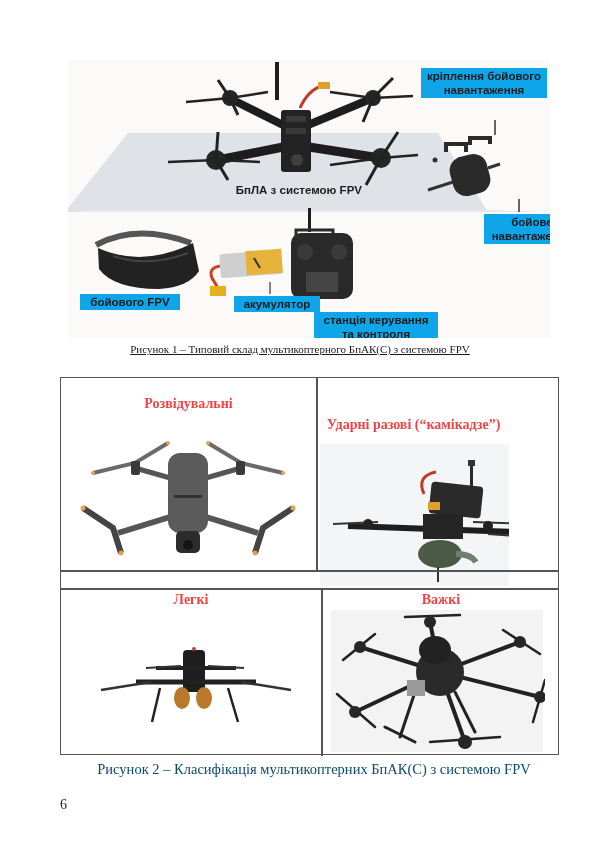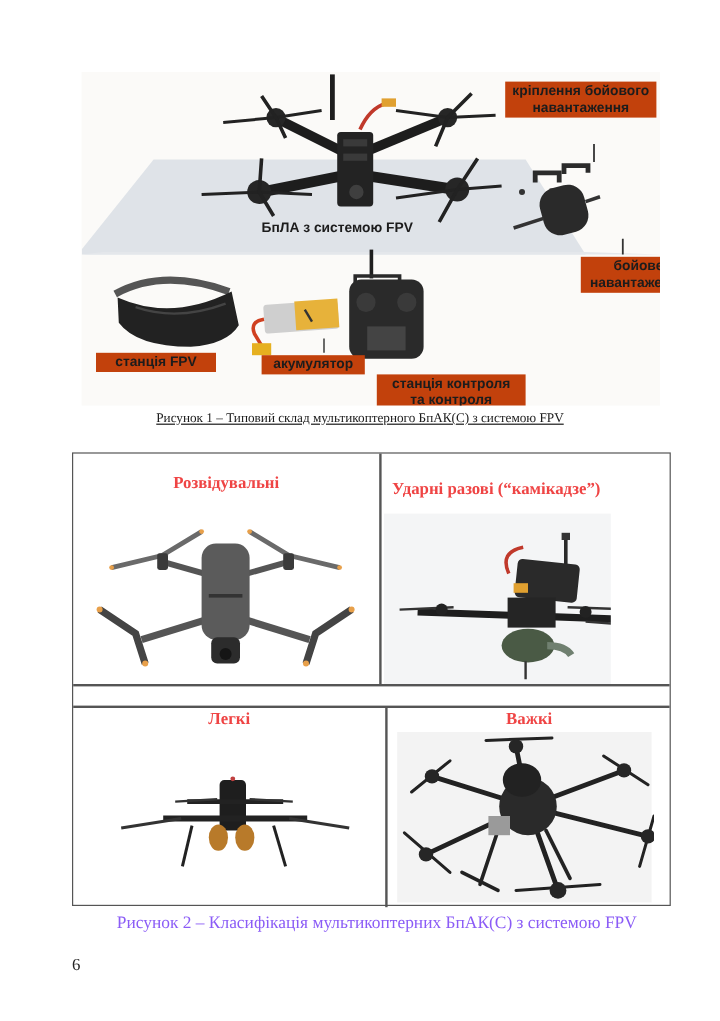--- a/index.html
+++ b/index.html
@@ -10,23 +10,23 @@
     .fig1 {
       position: absolute; left: 68px; top: 60px; width: 482px; height: 278px;
       background: #fbfaf8; overflow: hidden;
     }
     .fig1 .floor {
       position: absolute; left: 0; top: 0; width: 482px; height: 278px;
     }
     .fig1 .lbl {
       position: absolute; font-family: "Liberation Sans", sans-serif; font-weight: bold;
       font-size: 11.5px; color: #1c1c1c; text-align: center; line-height: 14px;
-      background: #c2410c; padding: 1px 4px;
-    }
-    .fig1 .lbl.onfloor { background: transparent; }
+      background: #0ea5e9; padding: 1px 4px;
+    }
+    .fig1 .lbl.onfloor { background: transparent; text-align: right; }
 
     .fig1-caption {
       position: absolute; left: 0; width: 600px; top: 343px; text-align: center;
       font-size: 11px; color: #1a1a1a; text-decoration: underline;
     }
 
     
     .tbl {
       position: absolute; left: 60px; top: 377px; width: 499px; height: 378px;
       border: 1.5px solid #555;
@@ -39,21 +39,21 @@
     .vline { position: absolute; width: 1.5px; background: #555; }
     .hline { position: absolute; height: 1.5px; background: #555; left: 0; right: 0; }
     .span-row {
       position: absolute; left: 0; right: 0; text-align: center; font-weight: bold;
       font-size: 14px; line-height: 17px;
     }
     .photo-bg { position: absolute; }
 
     .fig2-caption {
       position: absolute; left: 0; width: 600px; top: 761px; text-align: center;
-      font-size: 14.5px; color: #8b5cf6; padding-left: 28px;
+      font-size: 14.5px; color: #0c4a6e; padding-left: 28px;
     }
     .page-num {
       position: absolute; left: 60px; top: 797px; font-size: 14px; color: #222;
     }
   </style>
 </head>
 <body>
 
 <div class="fig1">
   <svg class="floor" viewBox="0 0 482 278">
@@ -136,26 +136,26 @@
   <div class="lbl" style="left:353px; top:8px; width:126px;">
     <div>кріплення бойового</div>
     <div>навантаження</div>
   </div>
 
   <div class="lbl" style="left:383px; top:154px; width:96px;margin-left:33px;">
     <div>бойове</div>
     <div>навантаження</div>
   </div>
 
-  <div class="lbl" style="left:12px; top:234px; width:100px;">станція FPV</div>
-
-  <div class="lbl" style="left:150px; top:236px; width:86px;">акумулятор</div>
+  <div class="lbl" style="left:12px; top:234px; width:100px;">бойового FPV</div>
+
+  <div class="lbl" style="left:166px; top:236px; width:86px;">акумулятор</div>
 
   <div class="lbl" style="left:246px; top:252px; width:124px;">
-    <div>станція контроля</div>
+    <div>станція керування</div>
     <div>та контроля</div>
   </div>
 </div>
 
 <div class="fig1-caption">Рисунок 1 – Типовий склад мультикоптерного БпАК(С) з системою FPV</div>
 
 <div class="tbl">
 
   <div class="cell" style="left:0; top:0; width:255px; height:192px;">
     <div class="head" style="top:17px;">
@@ -183,21 +183,21 @@
       <circle cx="48" cy="120" r="2.5" fill="#e8a04a"></circle>
         <circle cx="182" cy="120" r="2.5" fill="#e8a04a"></circle>
 
       <rect x="95" y="20" width="40" height="80" rx="12" fill="#5b5b5b"></rect>
       <rect x="101" y="62" width="28" height="3" fill="#333"></rect>
       <rect x="103" y="98" width="24" height="22" rx="5" fill="#2c2c2c"></rect>
       <circle cx="115" cy="112" r="5" fill="#151515"></circle>
     </svg>
   </div>
 
-  <div class="cell" style="left:257px; top:0; width:191px; height:192px;">
+  <div class="cell" style="left:257px; top:16px; width:191px; height:192px;">
     <div class="head" style="top:22px;">Ударні разові (“камікадзе”)</div>
     <div class="photo-bg" style="left:2px; top:50px; width:238px; height:142px; background:#f4f5f6;"></div>
     <svg style="position:absolute; left:10px; top:60px;" width="225" height="130" viewBox="0 0 225 130">
       <rect x="142" y="10" width="3" height="50" fill="#2a2a2a"></rect>
       <rect x="140" y="6" width="7" height="6" fill="#333"></rect>
       <path d="M96,40 q-8,-18 12,-22" stroke="#c0392b" stroke-width="3" fill="none"></path>
       <rect x="102" y="30" width="52" height="32" rx="4" fill="#2a2a2a" transform="rotate(6 128 46)"></rect>
       <rect x="100" y="48" width="12" height="8" fill="#e0a030"></rect>
       <line x1="20" y1="72" x2="190" y2="78" stroke="#1e1e1e" stroke-width="6"></line>
       <path d="M5,70 L50,68" stroke="#333" stroke-width="2"></path>

